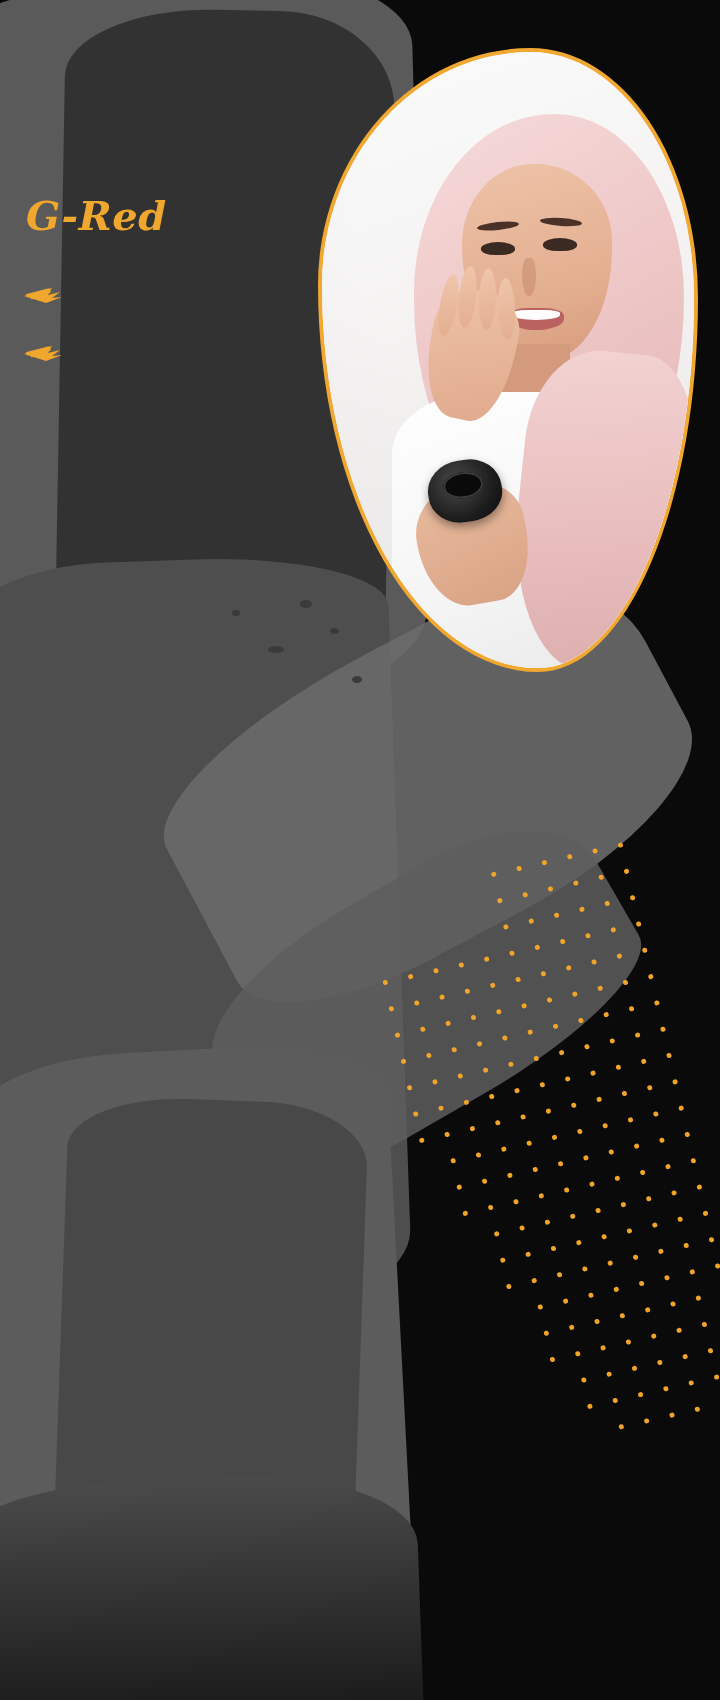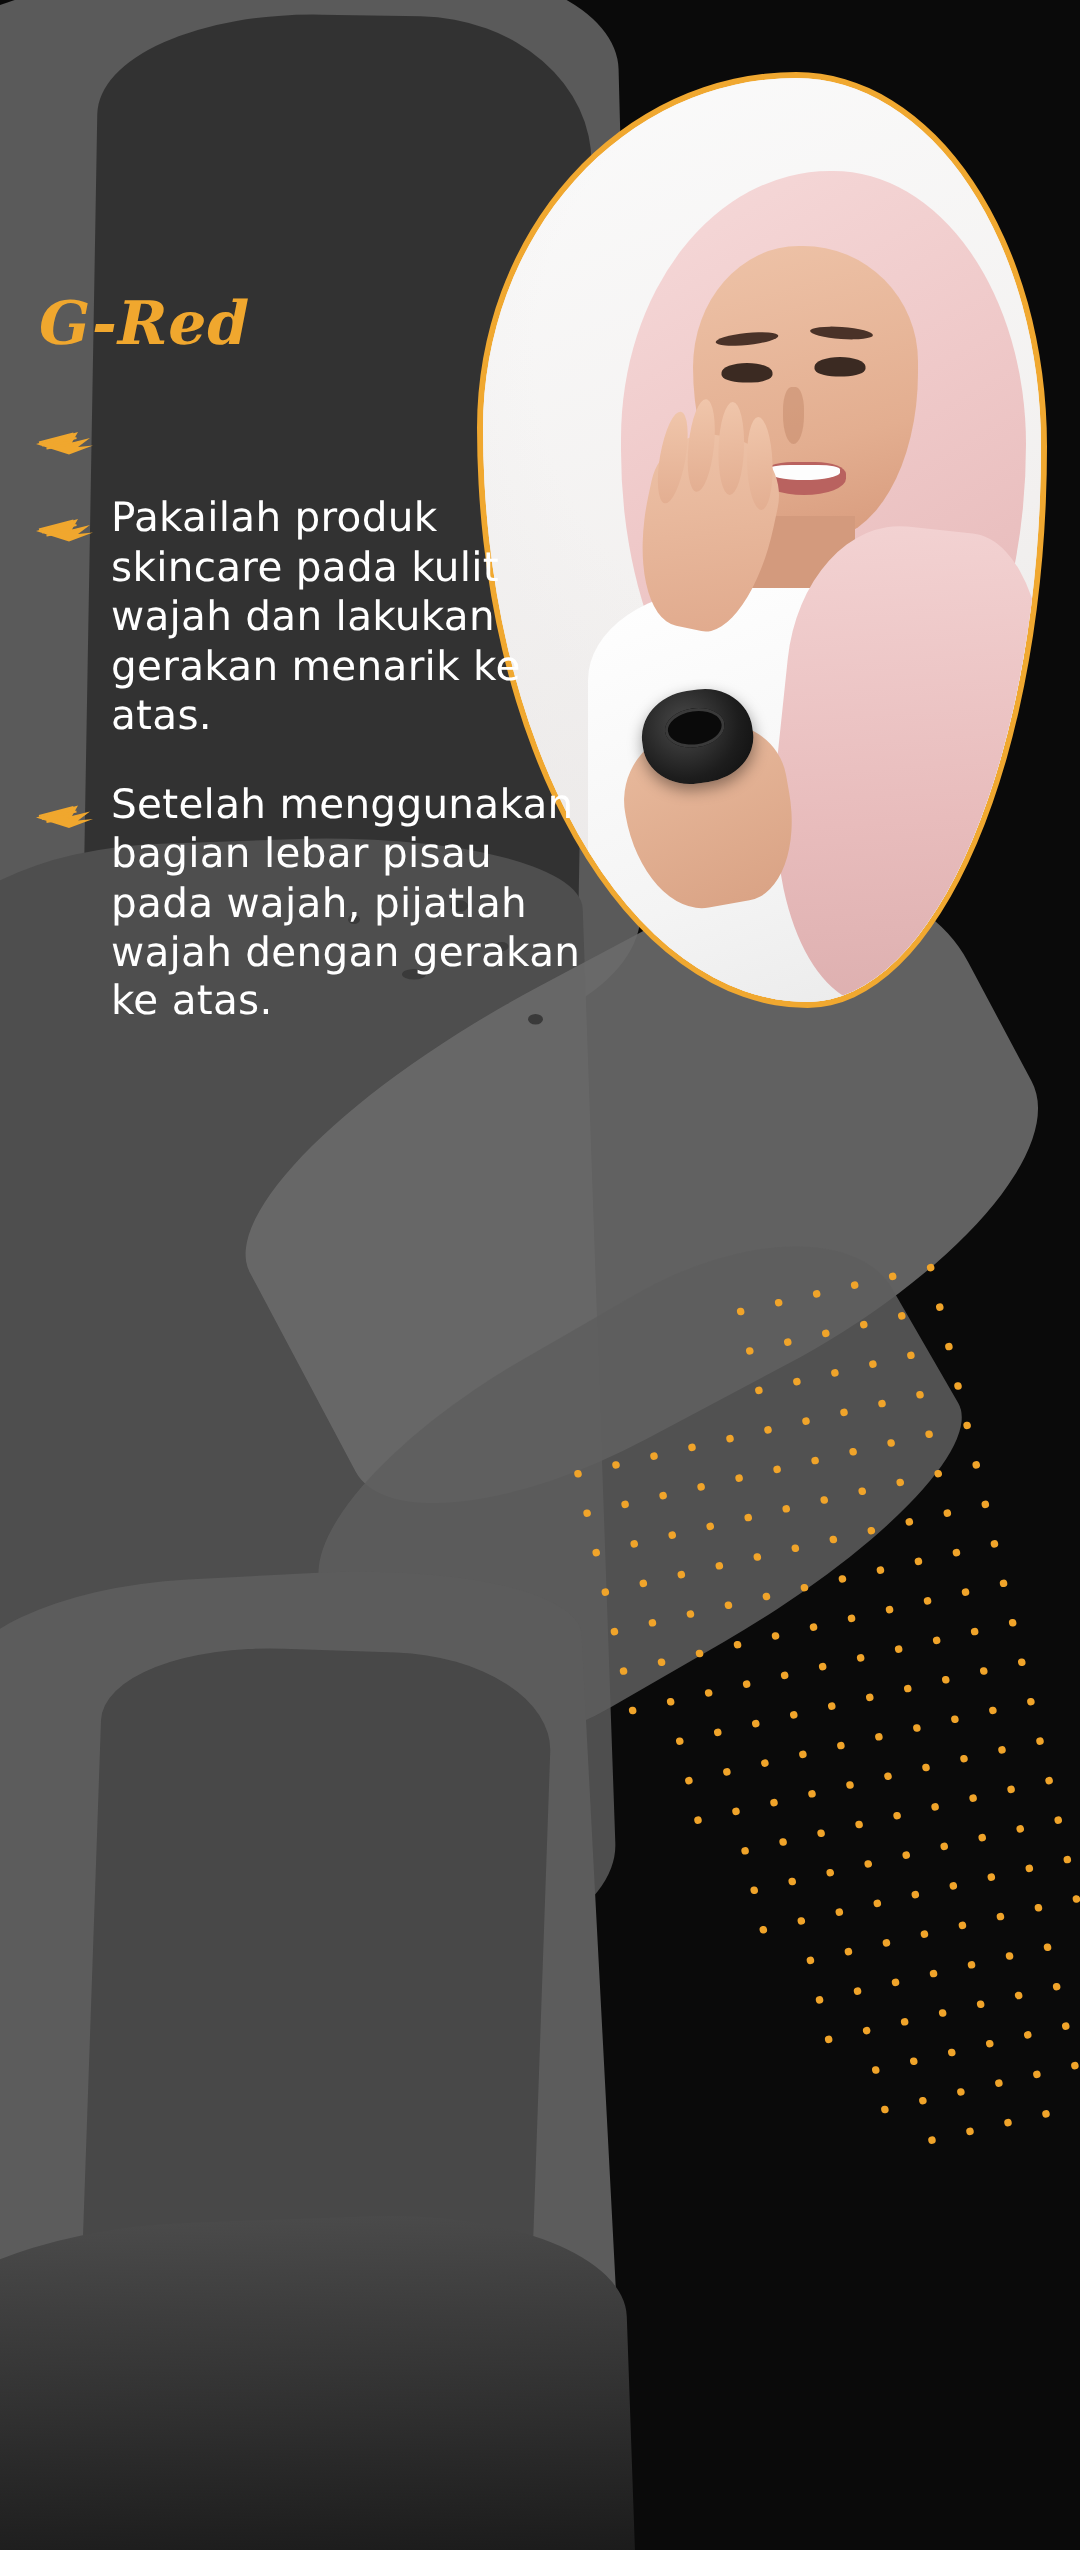--- a/index.html
+++ b/index.html
@@ -591,28 +591,16 @@
         </div>
         <div class="item">
           <div class="arrow">
             <svg width="46" height="20" viewBox="0 0 46 20">
               <path d="M2 12 L30 4 L26 11 L38 8 L30 14 L40 13 L24 19 Z" fill="#f0a72e"></path>
               <path d="M4 11 L27 5" stroke="#f0a72e" stroke-width="1.4" fill="none"></path>
               <path d="M6 13 L29 8" stroke="#f0a72e" stroke-width="1.2" fill="none"></path>
               <path d="M9 15 L31 11" stroke="#f0a72e" stroke-width="1.2" fill="none"></path>
             </svg>
           </div>
-          <div class="item-text">Pakailah produk skincare pada kulit wajah dan lakukan gerakan menarik ke atas.</div>
-        </div>
-        <div class="item">
-          <div class="arrow">
-            <svg width="46" height="20" viewBox="0 0 46 20">
-              <path d="M2 12 L30 4 L26 11 L38 8 L30 14 L40 13 L24 19 Z" fill="#f0a72e"></path>
-              <path d="M4 11 L27 5" stroke="#f0a72e" stroke-width="1.4" fill="none"></path>
-              <path d="M6 13 L29 8" stroke="#f0a72e" stroke-width="1.2" fill="none"></path>
-              <path d="M9 15 L31 11" stroke="#f0a72e" stroke-width="1.2" fill="none"></path>
-            </svg>
-          </div>
-          <div class="item-text">Setelah menggunakan bagian lebar pisau pada wajah, pijatlah wajah dengan gerakan ke atas.</div>
         </div>
       </div>
   </div>
 </div>
 
 </body></html>

